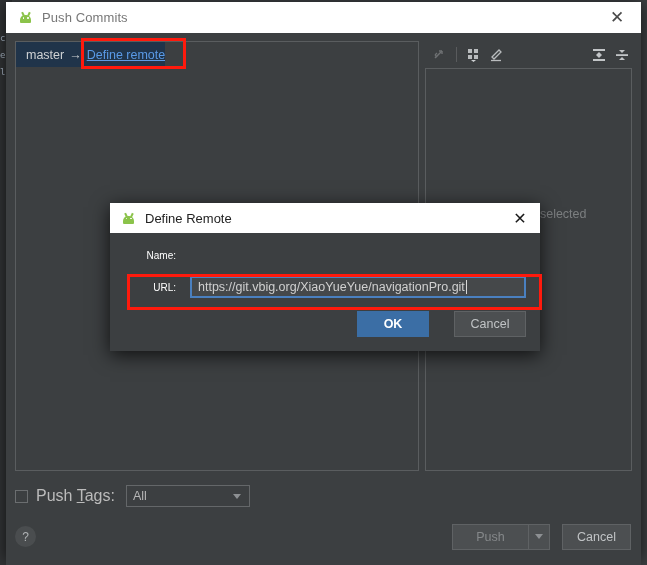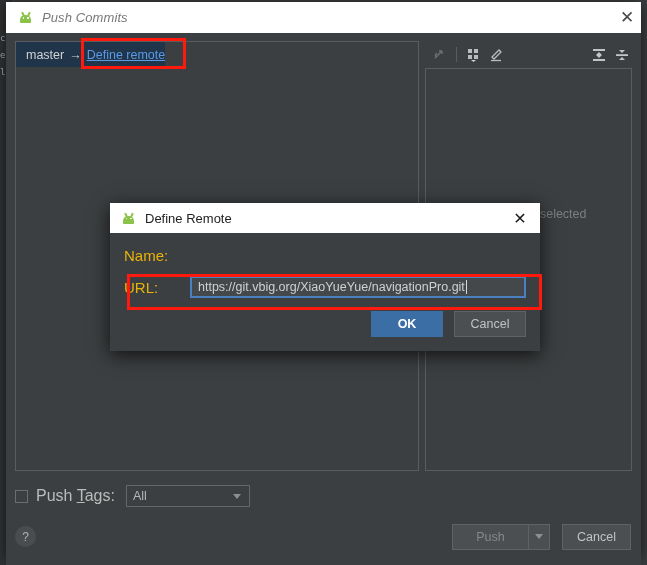--- a/index.html
+++ b/index.html
@@ -61,23 +61,22 @@
     background: #3c3f41;
     box-shadow: 0 2px 14px rgba(0,0,0,0.65);
     display: flex;
     flex-direction: column;
   }
   .push-titlebar {
     height: 31px;
     background: #ffffff;
     display: flex;
     align-items: center;
-    padding: 0 2px 0 12px;
-    flex: 0 0 auto;
-    font-style: italic;
+    padding: 0 12px 0 12px;
+    flex: 0 0 auto;
   }
   .droid-icon {
     width: 15px; height: 11px;
     position: relative;
     flex: 0 0 auto;
     margin-right: 9px;
   }
   .droid-icon .body {
     position: absolute;
     left: 2px; top: 3px;
@@ -347,24 +346,24 @@
     position: relative;
   }
   .field-row {
     display: flex;
     align-items: center;
     height: 22px;
     margin-bottom: 10px;
   }
   .field-label {
     width: 66px;
-    text-align: left;
+    text-align: right;
     padding-right: 14px;
-    font-size: 15px;
-    color: #eab308;
+    font-size: 10px;
+    color: #ffffff;
     box-sizing: border-box;
   }
   .field-input {
     flex: 1 1 auto;
     height: 22px;
     box-sizing: border-box;
     background: #45484a;
     border: 1px solid #55585a;
     font-size: 12.5px;
     color: #bdbdbd;
@@ -384,21 +383,21 @@
     height: 14px;
     background: #d8d8d8;
     margin-left: 1px;
     vertical-align: middle;
   }
   .modal-buttons {
     position: absolute;
     right: 14px;
     bottom: 14px;
     display: flex;
-    gap: 11px;
+    gap: 25px;
   }
   .btn-ok {
     width: 72px; height: 26px;
     background: #3b6ea5;
     border: 1px solid #3b6ea5;
     color: #ffffff;
     font-weight: bold;
     font-size: 12.5px;
     display: flex; align-items: center; justify-content: center;
     cursor: pointer;

